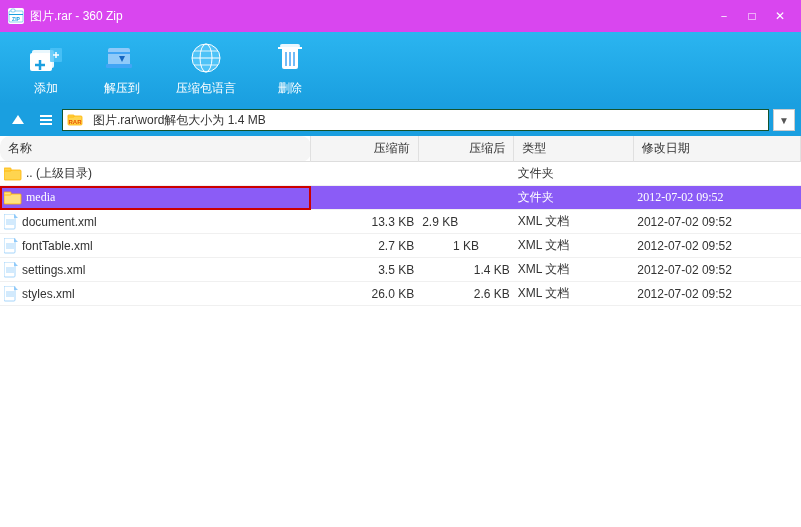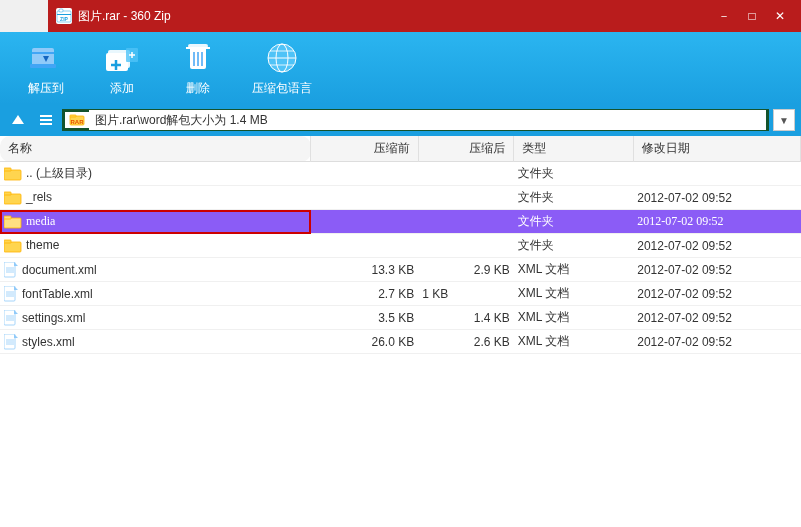--- a/index.html
+++ b/index.html
@@ -8,27 +8,26 @@
       font-size: 12px;
       background: #f0f0f0;
       width: 801px;
       height: 527px;
       overflow: hidden;
       user-select: none;
     }
 
     
     .title-bar {
-      background: #b91c1c;
+      background: #d946ef;
       height: 30px;
       display: flex;
       align-items: center;
       padding: 16px 8px;
       color: white;
-      margin-left: 48px;
     }
     .title-bar-icon {
       width: 16px;
       height: 16px;
       margin-right: 6px;
       background: #fff;
       border-radius: 2px;
       display: flex; align-items: center; justify-content: center;
       font-size: 10px;
       color: #1a9fe0;
@@ -207,91 +206,91 @@
   </div>
   <span class="title-bar-text">图片.rar - 360 Zip</span>
   <div class="title-controls">
     <button class="title-btn">－</button>
     <button class="title-btn">□</button>
     <button class="title-btn close">✕</button>
   </div>
 </div>
 
 <div class="toolbar">
-
-  <div class="tool-item">
-    <div class="tool-icon">
-      <svg width="36" height="36" viewBox="0 0 36 36">
-        <rect x="4" y="8" width="22" height="20" rx="2" fill="#90caf9"></rect>
-        <rect x="4" y="12" width="22" height="2" fill="#42a5f5"></rect>
-        <polygon points="15,16 21,16 18,22" fill="#1565c0"></polygon>
-        <rect x="2" y="24" width="26" height="4" rx="1" fill="#42a5f5"></rect>
-      </svg>
-    </div>
-    <span class="tool-label">解压到</span>
-  </div>
 
   <div class="tool-item">
     <div class="tool-icon">
       <svg width="36" height="36" viewBox="0 0 36 36">
         <rect x="4" y="10" width="22" height="18" rx="2" fill="white" opacity="0.9"></rect>
         <rect x="2" y="13" width="22" height="18" rx="2" fill="white"></rect>
         <line x1="12" y1="20" x2="12" y2="30" stroke="#1a9fe0" stroke-width="2.5"></line>
         <line x1="7" y1="25" x2="17" y2="25" stroke="#1a9fe0" stroke-width="2.5"></line>
         <rect x="22" y="8" width="12" height="14" rx="1" fill="#4fc3f7" opacity="0.8"></rect>
         <line x1="28" y1="12" x2="28" y2="18" stroke="white" stroke-width="1.5"></line>
         <line x1="25" y1="15" x2="31" y2="15" stroke="white" stroke-width="1.5"></line>
       </svg>
     </div>
     <span class="tool-label">添加</span>
   </div>
 
+  <div class="tool-item">
+    <div class="tool-icon">
+      <svg width="36" height="36" viewBox="0 0 36 36">
+        <rect x="4" y="8" width="22" height="20" rx="2" fill="#90caf9"></rect>
+        <rect x="4" y="12" width="22" height="2" fill="#42a5f5"></rect>
+        <polygon points="15,16 21,16 18,22" fill="#1565c0"></polygon>
+        <rect x="2" y="24" width="26" height="4" rx="1" fill="#42a5f5"></rect>
+      </svg>
+    </div>
+    <span class="tool-label">解压到</span>
+  </div>
+
+
+  <div class="tool-item" style="width:88px;">
+    <div class="tool-icon">
+      <svg width="36" height="36" viewBox="0 0 36 36">
+        <circle cx="18" cy="18" r="14" fill="#4fc3f7" stroke="white" stroke-width="1"></circle>
+        <ellipse cx="18" cy="18" rx="6" ry="14" fill="none" stroke="white" stroke-width="1"></ellipse>
+        <line x1="4" y1="18" x2="32" y2="18" stroke="white" stroke-width="1"></line>
+        <line x1="6" y1="11" x2="30" y2="11" stroke="white" stroke-width="0.8"></line>
+        <line x1="6" y1="25" x2="30" y2="25" stroke="white" stroke-width="0.8"></line>
+      </svg>
+    </div>
+    <span class="tool-label">压缩包语言</span>
+  </div>
 
   <div class="tool-item">
     <div class="tool-icon">
       <svg width="36" height="36" viewBox="0 0 36 36">
         <rect x="8" y="4" width="20" height="4" rx="2" fill="white" opacity="0.9"></rect>
         <rect x="10" y="7" width="16" height="22" rx="2" fill="white"></rect>
         <line x1="6" y1="8" x2="30" y2="8" stroke="white" stroke-width="2"></line>
         <line x1="14" y1="12" x2="14" y2="26" stroke="#42a5f5" stroke-width="1.5"></line>
         <line x1="18" y1="12" x2="18" y2="26" stroke="#42a5f5" stroke-width="1.5"></line>
         <line x1="22" y1="12" x2="22" y2="26" stroke="#42a5f5" stroke-width="1.5"></line>
       </svg>
     </div>
     <span class="tool-label">删除</span>
   </div>
-
-  <div class="tool-item" style="width:88px;">
-    <div class="tool-icon">
-      <svg width="36" height="36" viewBox="0 0 36 36">
-        <circle cx="18" cy="18" r="14" fill="#4fc3f7" stroke="white" stroke-width="1"></circle>
-        <ellipse cx="18" cy="18" rx="6" ry="14" fill="none" stroke="white" stroke-width="1"></ellipse>
-        <line x1="4" y1="18" x2="32" y2="18" stroke="white" stroke-width="1"></line>
-        <line x1="6" y1="11" x2="30" y2="11" stroke="white" stroke-width="0.8"></line>
-        <line x1="6" y1="25" x2="30" y2="25" stroke="white" stroke-width="0.8"></line>
-      </svg>
-    </div>
-    <span class="tool-label">压缩包语言</span>
-  </div>
 </div>
 
 <div class="address-bar">
   <div class="addr-btn">
     <svg width="16" height="16" viewBox="0 0 16 16">
       <polygon points="8,3 14,12 2,12" fill="white"></polygon>
     </svg>
   </div>
   <div class="addr-btn">
     <svg width="16" height="16" viewBox="0 0 16 16">
       <rect x="2" y="3" width="12" height="2" fill="white"></rect>
       <rect x="2" y="7" width="12" height="2" fill="white"></rect>
       <rect x="2" y="11" width="12" height="2" fill="white"></rect>
     </svg>
   </div>
-  <div style="display:flex;align-items:center;background:white;border:3px solid #14532d;flex:1;height:22px;">
+  <div style="display:flex;align-items:center;background:white;border:1px solid #14532d;flex:1;height:22px;">
     <span style="padding:0 4px;display:flex;align-items:center;">
       <svg width="16" height="14" viewBox="0 0 16 14">
         <rect x="1" y="3" width="14" height="9" rx="1" fill="#ffd54f" stroke="#ffb300" stroke-width="0.8"></rect>
         <rect x="1" y="2" width="6" height="2" rx="0.5" fill="#ffd54f" stroke="#ffb300" stroke-width="0.8"></rect>
         <text x="8" y="11" text-anchor="middle" font-size="6" fill="#e65100" font-weight="bold">RAR</text>
       </svg>
     </span>
     <input type="text" class="addr-input" style="border: none; flex: 1 1 0%; height: 20px; font-size: 12px;" value="图片.rar\word解包大小为 1.4 MB">
   </div>
   <div class="addr-dropdown">▼</div>
@@ -319,58 +318,28 @@
       <rect x="0" y="2" width="7" height="3" rx="0.5" fill="#ffd54f" stroke="#ffb300" stroke-width="0.8"></rect>
     </svg></span>
                 <span>.. (上级目录)</span>
               </div>
             </td>
             <td style="text-align: right;"></td>
             <td style="text-align: right;"></td>
             <td>文件夹</td>
             <td></td>
           </tr>
-          <tr>
-            <td>
-              <div class="row-name">
-                <span><svg width="18" height="15" viewBox="0 0 18 15" style="margin-right:4px;vertical-align:middle;">
-      <rect x="0" y="4" width="17" height="10" rx="1" fill="#ffd54f" stroke="#ffb300" stroke-width="0.8"></rect>
-      <rect x="0" y="2" width="7" height="3" rx="0.5" fill="#ffd54f" stroke="#ffb300" stroke-width="0.8"></rect>
-    </svg></span>
-                <span>_rels</span>
-              </div>
-            </td>
-            <td style="text-align: right;"></td>
-            <td style="text-align: right;"></td>
-            <td>文件夹</td>
-            <td>2012-07-02 09:52</td>
-          </tr>
           <tr class="selected">
             <td style="outline: rgb(204, 0, 0) solid 2px; outline-offset: -2px;">
               <div class="row-name">
                 <span><svg width="18" height="15" viewBox="0 0 18 15" style="margin-right:4px;vertical-align:middle;">
       <rect x="0" y="4" width="17" height="10" rx="1" fill="#ffe082" stroke="#ffb300" stroke-width="0.8"></rect>
       <rect x="0" y="2" width="7" height="3" rx="0.5" fill="#ffe082" stroke="#ffb300" stroke-width="0.8"></rect>
     </svg></span>
                 <span>media</span>
-              </div>
-            </td>
-            <td style="text-align: right;"></td>
-            <td style="text-align: right;"></td>
-            <td>文件夹</td>
-            <td>2012-07-02 09:52</td>
-          </tr>
-          <tr>
-            <td>
-              <div class="row-name">
-                <span><svg width="18" height="15" viewBox="0 0 18 15" style="margin-right:4px;vertical-align:middle;">
-      <rect x="0" y="4" width="17" height="10" rx="1" fill="#ffd54f" stroke="#ffb300" stroke-width="0.8"></rect>
-      <rect x="0" y="2" width="7" height="3" rx="0.5" fill="#ffd54f" stroke="#ffb300" stroke-width="0.8"></rect>
-    </svg></span>
-                <span>theme</span>
               </div>
             </td>
             <td style="text-align: right;"></td>
             <td style="text-align: right;"></td>
             <td>文件夹</td>
             <td>2012-07-02 09:52</td>
           </tr>
           <tr>
             <td>
               <div class="row-name">
@@ -378,39 +347,39 @@
       <rect x="0" y="0" width="11" height="15" rx="1" fill="white" stroke="#90caf9" stroke-width="0.8"></rect>
       <polygon points="10,0 14,4 10,4" fill="#90caf9"></polygon>
       <line x1="2" y1="6" x2="10" y2="6" stroke="#90caf9" stroke-width="0.8"></line>
       <line x1="2" y1="8" x2="10" y2="8" stroke="#90caf9" stroke-width="0.8"></line>
       <line x1="2" y1="10" x2="10" y2="10" stroke="#90caf9" stroke-width="0.8"></line>
     </svg></span>
                 <span>document.xml</span>
               </div>
             </td>
             <td style="text-align: right;">13.3 KB</td>
-            <td style="text-align: right;">2.9 KB</td>
+            <td style="">2.9 KB</td>
             <td>XML 文档</td>
             <td>2012-07-02 09:52</td>
           </tr>
           <tr>
             <td>
               <div class="row-name">
                 <span><svg width="14" height="16" viewBox="0 0 14 16" style="margin-right:4px;vertical-align:middle;">
       <rect x="0" y="0" width="11" height="15" rx="1" fill="white" stroke="#90caf9" stroke-width="0.8"></rect>
       <polygon points="10,0 14,4 10,4" fill="#90caf9"></polygon>
       <line x1="2" y1="6" x2="10" y2="6" stroke="#90caf9" stroke-width="0.8"></line>
       <line x1="2" y1="8" x2="10" y2="8" stroke="#90caf9" stroke-width="0.8"></line>
       <line x1="2" y1="10" x2="10" y2="10" stroke="#90caf9" stroke-width="0.8"></line>
     </svg></span>
                 <span>fontTable.xml</span>
               </div>
             </td>
             <td style="text-align: right;">2.7 KB</td>
-            <td style="text-align: left;">1 KB</td>
+            <td style="text-align: center;">1 KB</td>
             <td>XML 文档</td>
             <td>2012-07-02 09:52</td>
           </tr>
           <tr>
             <td>
               <div class="row-name">
                 <span><svg width="14" height="16" viewBox="0 0 14 16" style="margin-right:4px;vertical-align:middle;">
       <rect x="0" y="0" width="11" height="15" rx="1" fill="white" stroke="#90caf9" stroke-width="0.8"></rect>
       <polygon points="10,0 14,4 10,4" fill="#90caf9"></polygon>
       <line x1="2" y1="6" x2="10" y2="6" stroke="#90caf9" stroke-width="0.8"></line>

